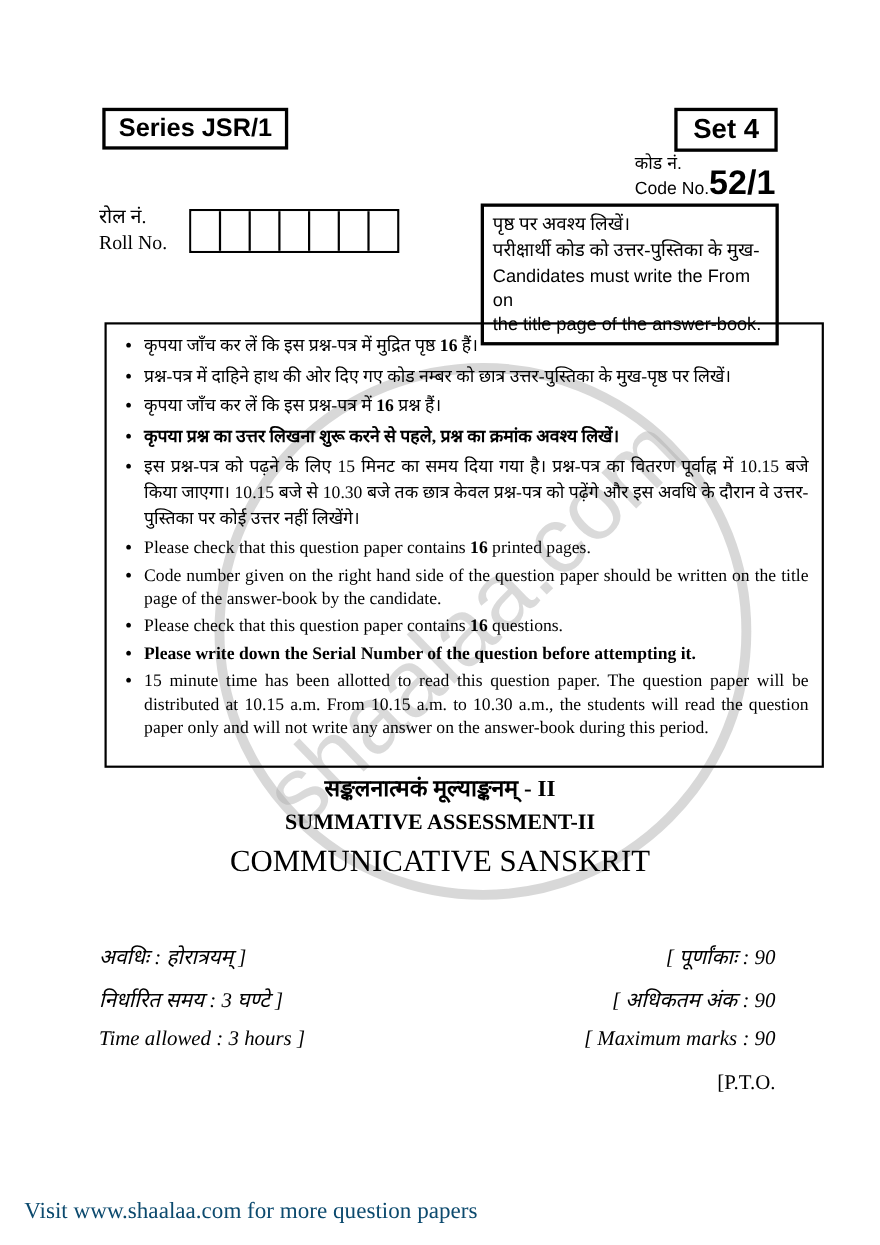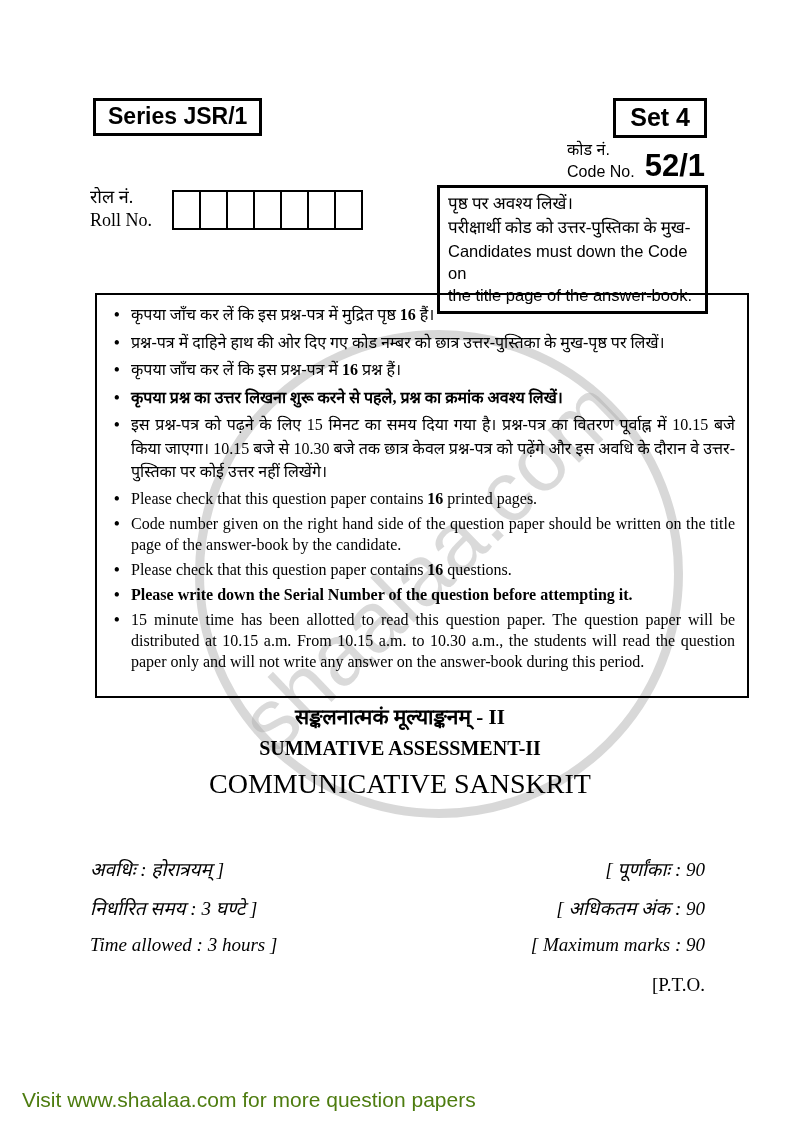--- a/index.html
+++ b/index.html
@@ -9,21 +9,21 @@
   }
   .abs{position:absolute;z-index:1;}
   .serif{font-family:"Liberation Serif",serif;}
   .b{font-weight:bold;}
 
   
   .series-box{left:93px;top:98px;border:3px solid #000;padding:2px 12px 3px;
     font-family:"Liberation Sans",sans-serif;font-weight:bold;font-size:23px;}
   .set-box{right:93px;top:98px;border:3px solid #000;padding:2px 14px 3px;
     font-family:"Liberation Sans",sans-serif;font-weight:bold;font-size:25px;}
-  .code-group{right:95px;top:139px;display:flex;align-items:flex-end;gap:10px;}
+  .code-group{right:95px;top:139px;display:flex;align-items:flex-end;}
   .code-labels{font-family:"Liberation Sans",sans-serif;font-size:16px;line-height:1.35;text-align:left;}
   .code-value{font-family:"Liberation Sans",sans-serif;font-weight:bold;font-size:31px;line-height:1.05;}
 
   
   .roll-label{left:90px;top:186px;font-size:18px;line-height:1.3;}
   .roll-cells{left:172px;top:190px;display:flex;border:2px solid #000;}
   .roll-cell{width:25px;height:36px;border-left:2px solid #000;background:#fff;}
   .roll-cell:first-child{border-left:none;}
 
   
@@ -47,21 +47,21 @@
   .t-hi-assess{font-size:21px;font-weight:bold;}
   .t-en-assess{font-size:20px;font-weight:bold;margin-top:7px;}
   .t-hi-subj{font-size:29px;font-weight:bold;margin-top:9px;}
   .t-en-subj{font-size:28px;font-weight:normal;margin-top:8px;}
 
   
   .meta{left:90px;top:856px;width:615px;font-style:italic;font-size:19px;}
   .meta-row{display:flex;justify-content:space-between;margin-bottom:13px;}
 
   .pto{right:95px;top:974px;font-size:19px;}
-  .footer{left:22px;top:1088px;font-family:Liberation Sans, sans-serif;font-size:21px;color:#4d7c0f;}
+  .footer{left:22px;top:1088px;font-family:Liberation Serif, serif;font-size:21px;color:#0c4a6e;}
 
   
   .wm-ring{position:absolute;z-index:0;left:195px;top:330px;width:470px;height:470px;
     border:9px solid var(--wm,#bbb);border-radius:50%;opacity:.45;}
   .wm-text{position:absolute;z-index:0;left:105px;top:475px;width:650px;height:180px;
     display:flex;align-items:center;justify-content:center;
     transform:rotate(-44deg);font-family:"Liberation Sans",sans-serif;
     font-size:86px;color:var(--wm,#bbb);opacity:.42;white-space:nowrap;}
 </style>
 </head>
@@ -93,21 +93,21 @@
       <div class="roll-cell"></div>
       <div class="roll-cell"></div>
       <div class="roll-cell"></div>
       <div class="roll-cell"></div>
       <div class="roll-cell"></div>
     </div>
 
   <div class="abs notice-box">
     <div class="notice-hi">पृष्ठ पर अवश्य लिखें।</div>
     <div class="notice-hi">परीक्षार्थी कोड को उत्तर-पुस्तिका के मुख-</div>
-    <div class="notice-en">Candidates must down the Code on</div>
+    <div class="notice-en">Candidates must write the From on</div>
     <div class="notice-en">the title page of the answer-book.</div>
   </div>
 
   <div class="abs main-box">
     <ul class="hi-list">
         <li><span>कृपया जाँच कर लें कि इस प्रश्न-पत्र में मुद्रित पृष्ठ </span><span class="b">16</span><span> हैं।</span></li>
         <li><span>प्रश्न-पत्र में दाहिने हाथ की ओर दिए गए कोड नम्बर को छात्र उत्तर-पुस्तिका के मुख-पृष्ठ पर लिखें।</span></li>
         <li><span>कृपया जाँच कर लें कि इस प्रश्न-पत्र में </span><span class="b">16</span><span> प्रश्न हैं।</span></li>
         <li><span class="b">कृपया प्रश्न का उत्तर लिखना शुरू करने से पहले, प्रश्न का क्रमांक अवश्य लिखें।</span></li>
         <li><span>इस प्रश्न-पत्र को पढ़ने के लिए 15 मिनट का समय दिया गया है। प्रश्न-पत्र का वितरण पूर्वाह्न में 10.15 बजे किया जाएगा। 10.15 बजे से 10.30 बजे तक छात्र केवल प्रश्न-पत्र को पढ़ेंगे और इस अवधि के दौरान वे उत्तर-पुस्तिका पर कोई उत्तर नहीं लिखेंगे।</span></li>

